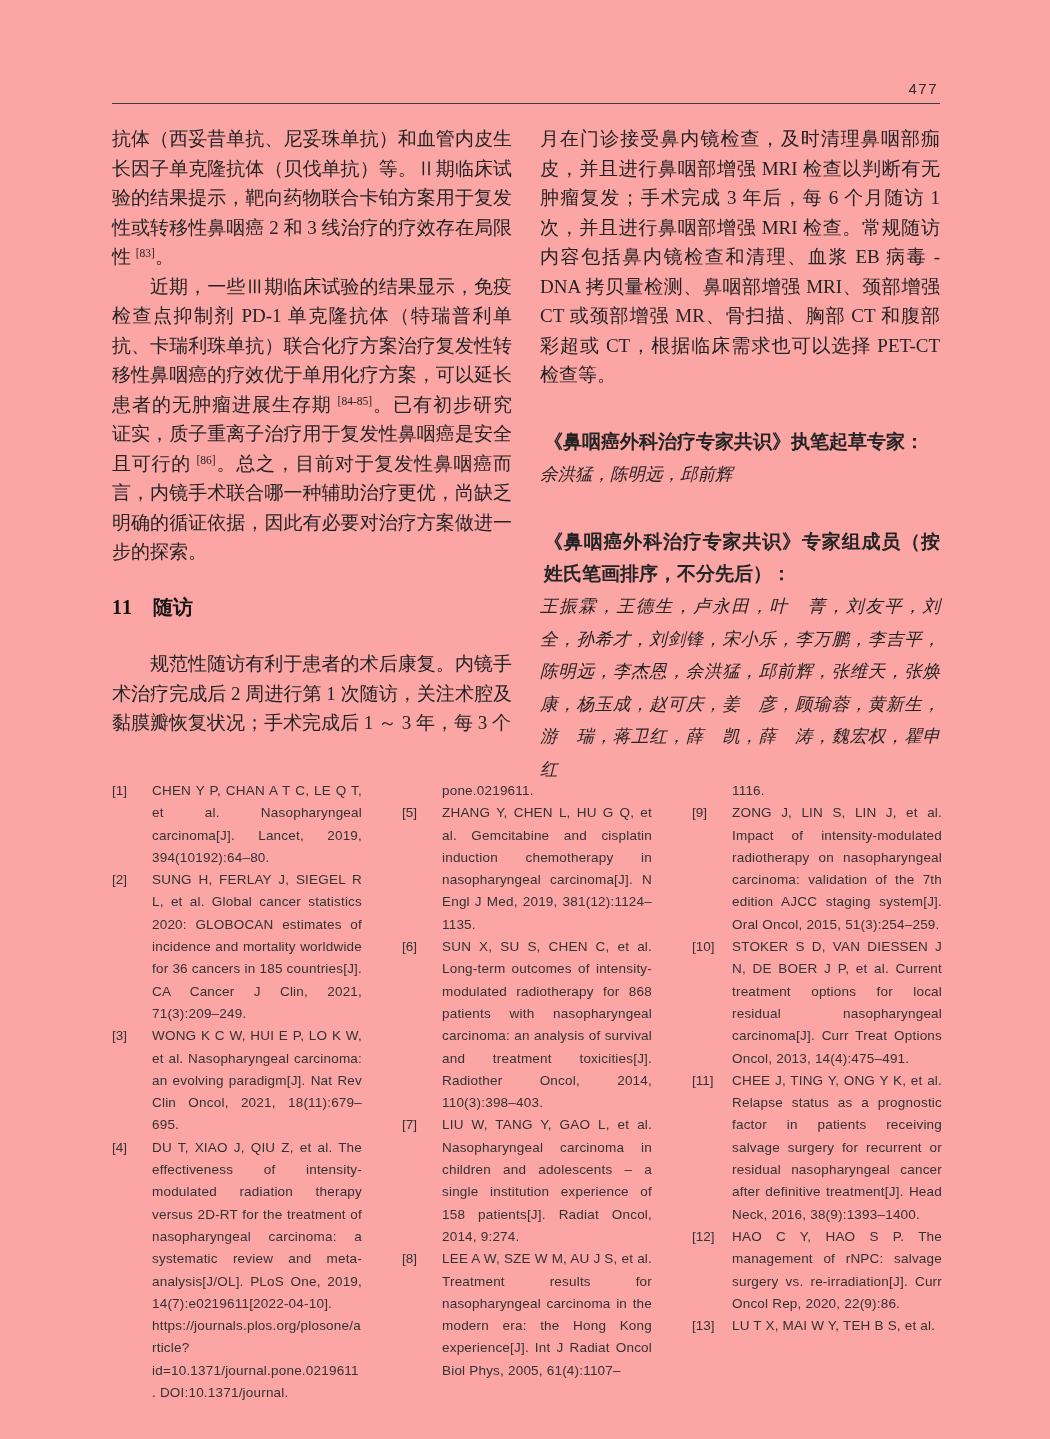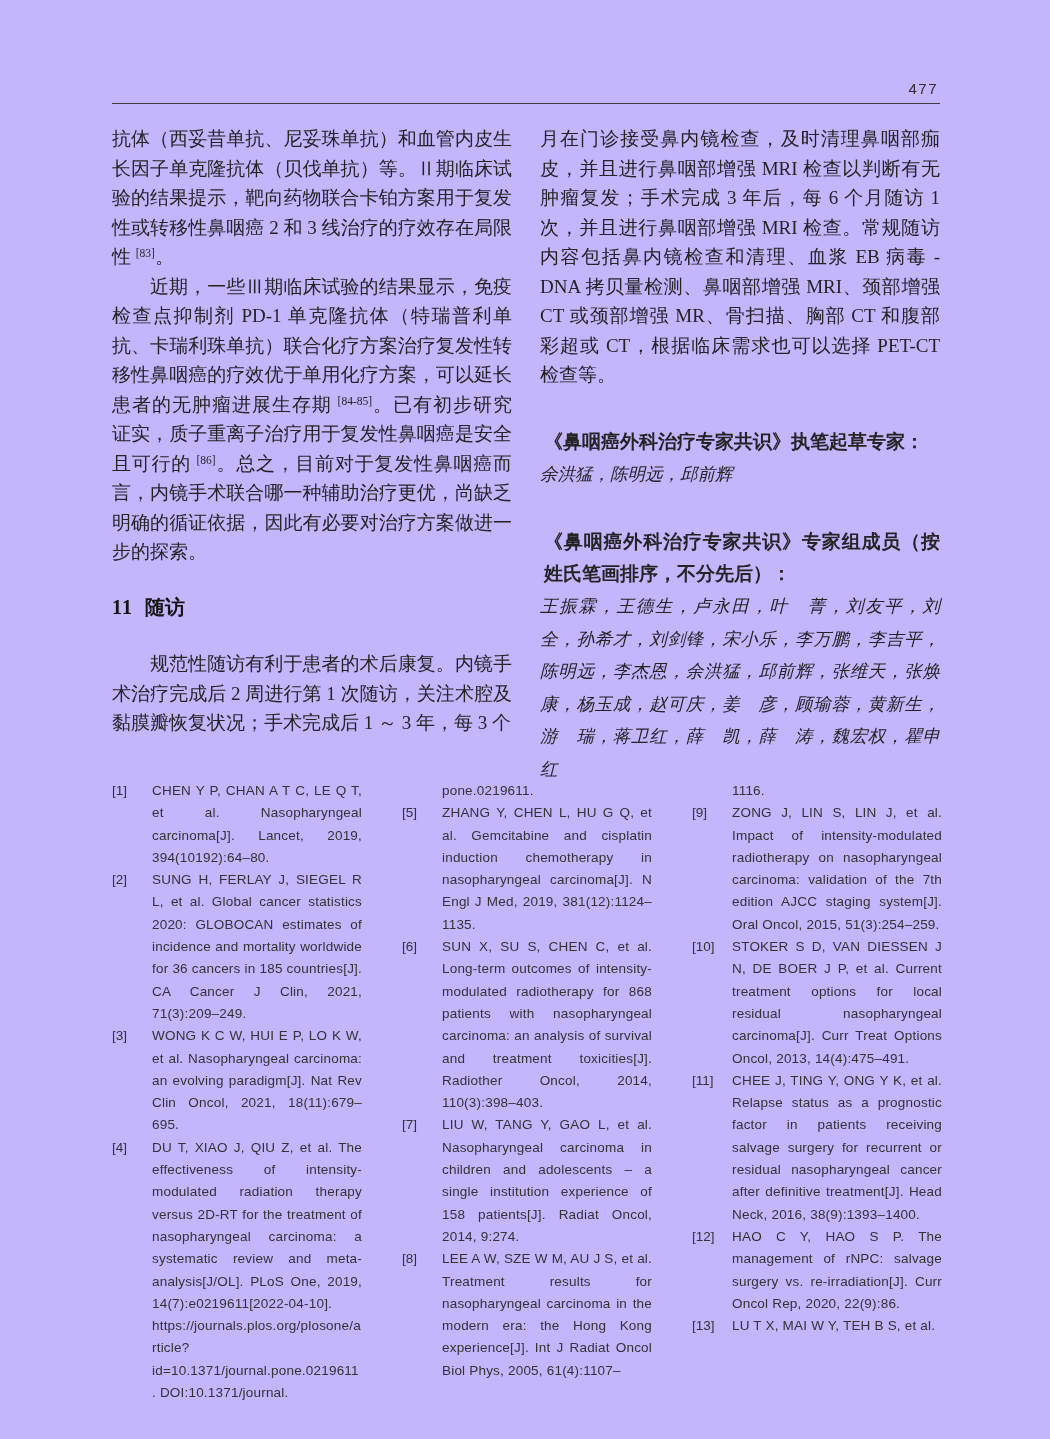--- a/index.html
+++ b/index.html
@@ -1,19 +1,19 @@
 <!DOCTYPE html>
 <html lang="zh"><head>
 <meta charset="utf-8">
 <style>
   html,body { margin:0; padding:0; background:#ffffff; }
   .page {
     position:relative;
     width:1050px; height:1439px;
-    background:#c4b5fd;
+    background:#fca5a5;
     overflow:hidden;
     font-family:"Liberation Serif", serif;
     color:#242424;
   }
   .page-number {
     position:absolute; top:80px; right:112px;
     font-family:"Liberation Sans", sans-serif;
     font-size:15px; letter-spacing:1.5px; color:#2e2e2e;
   }
   .header-rule {
@@ -28,21 +28,21 @@
   .col-left  { left:112px; }
   .col-right { left:540px; }
   p.body-p { margin:0; }
   p.body-p.indent { text-indent:2em; }
   sup.cite { font-size:11.5px; line-height:0; vertical-align:6px; letter-spacing:0; }
   h2.section-heading {
     margin:26px 0 27px 0;
     font-size:20px; font-weight:bold; color:#141414;
     text-align:left;
   }
-  h2.section-heading .h-num { margin-right:12px; letter-spacing:1px; }
+  h2.section-heading .h-num { margin-right:20px; letter-spacing:1px; }
   p.expert-head {
     margin:36px 0 0 4px;
     font-weight:bold; font-size:19px; line-height:32px;
     text-align:justify;
   }
   p.names {
     margin:0; font-size:17.5px; line-height:32.5px;
     text-align:justify;
     font-style:italic;
   }

